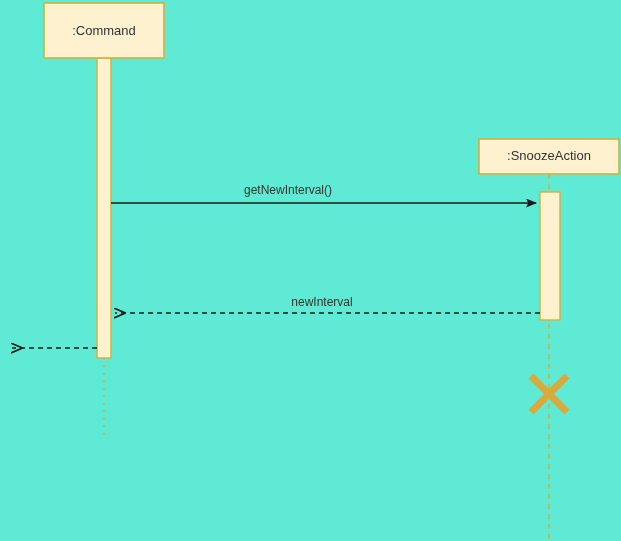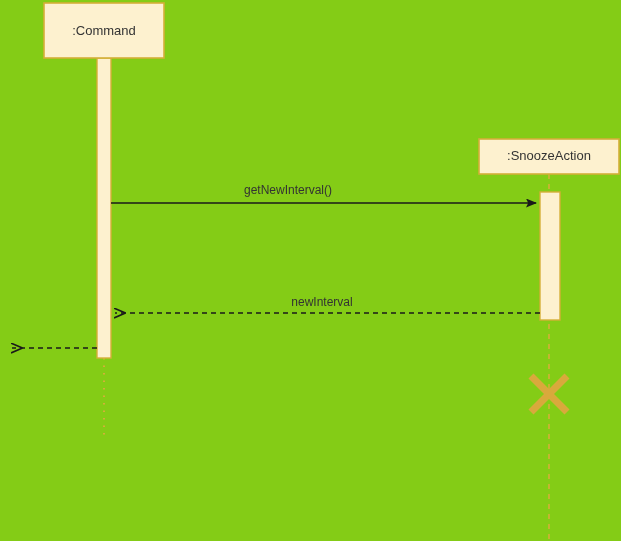--- a/index.html
+++ b/index.html
@@ -7,21 +7,21 @@
     padding: 0;
     background: #ffffff;
   }
   body {
     font-family: "Liberation Sans", sans-serif;
   }
   #canvas {
     position: relative;
     width: 621px;
     height: 541px;
-    background: #84cc16;
+    background: #5eead4;
     overflow: hidden;
   }
   svg.diagram {
     position: absolute;
     left: 0;
     top: 0;
     width: 621px;
     height: 541px;
   }
   .lifeline-label {

